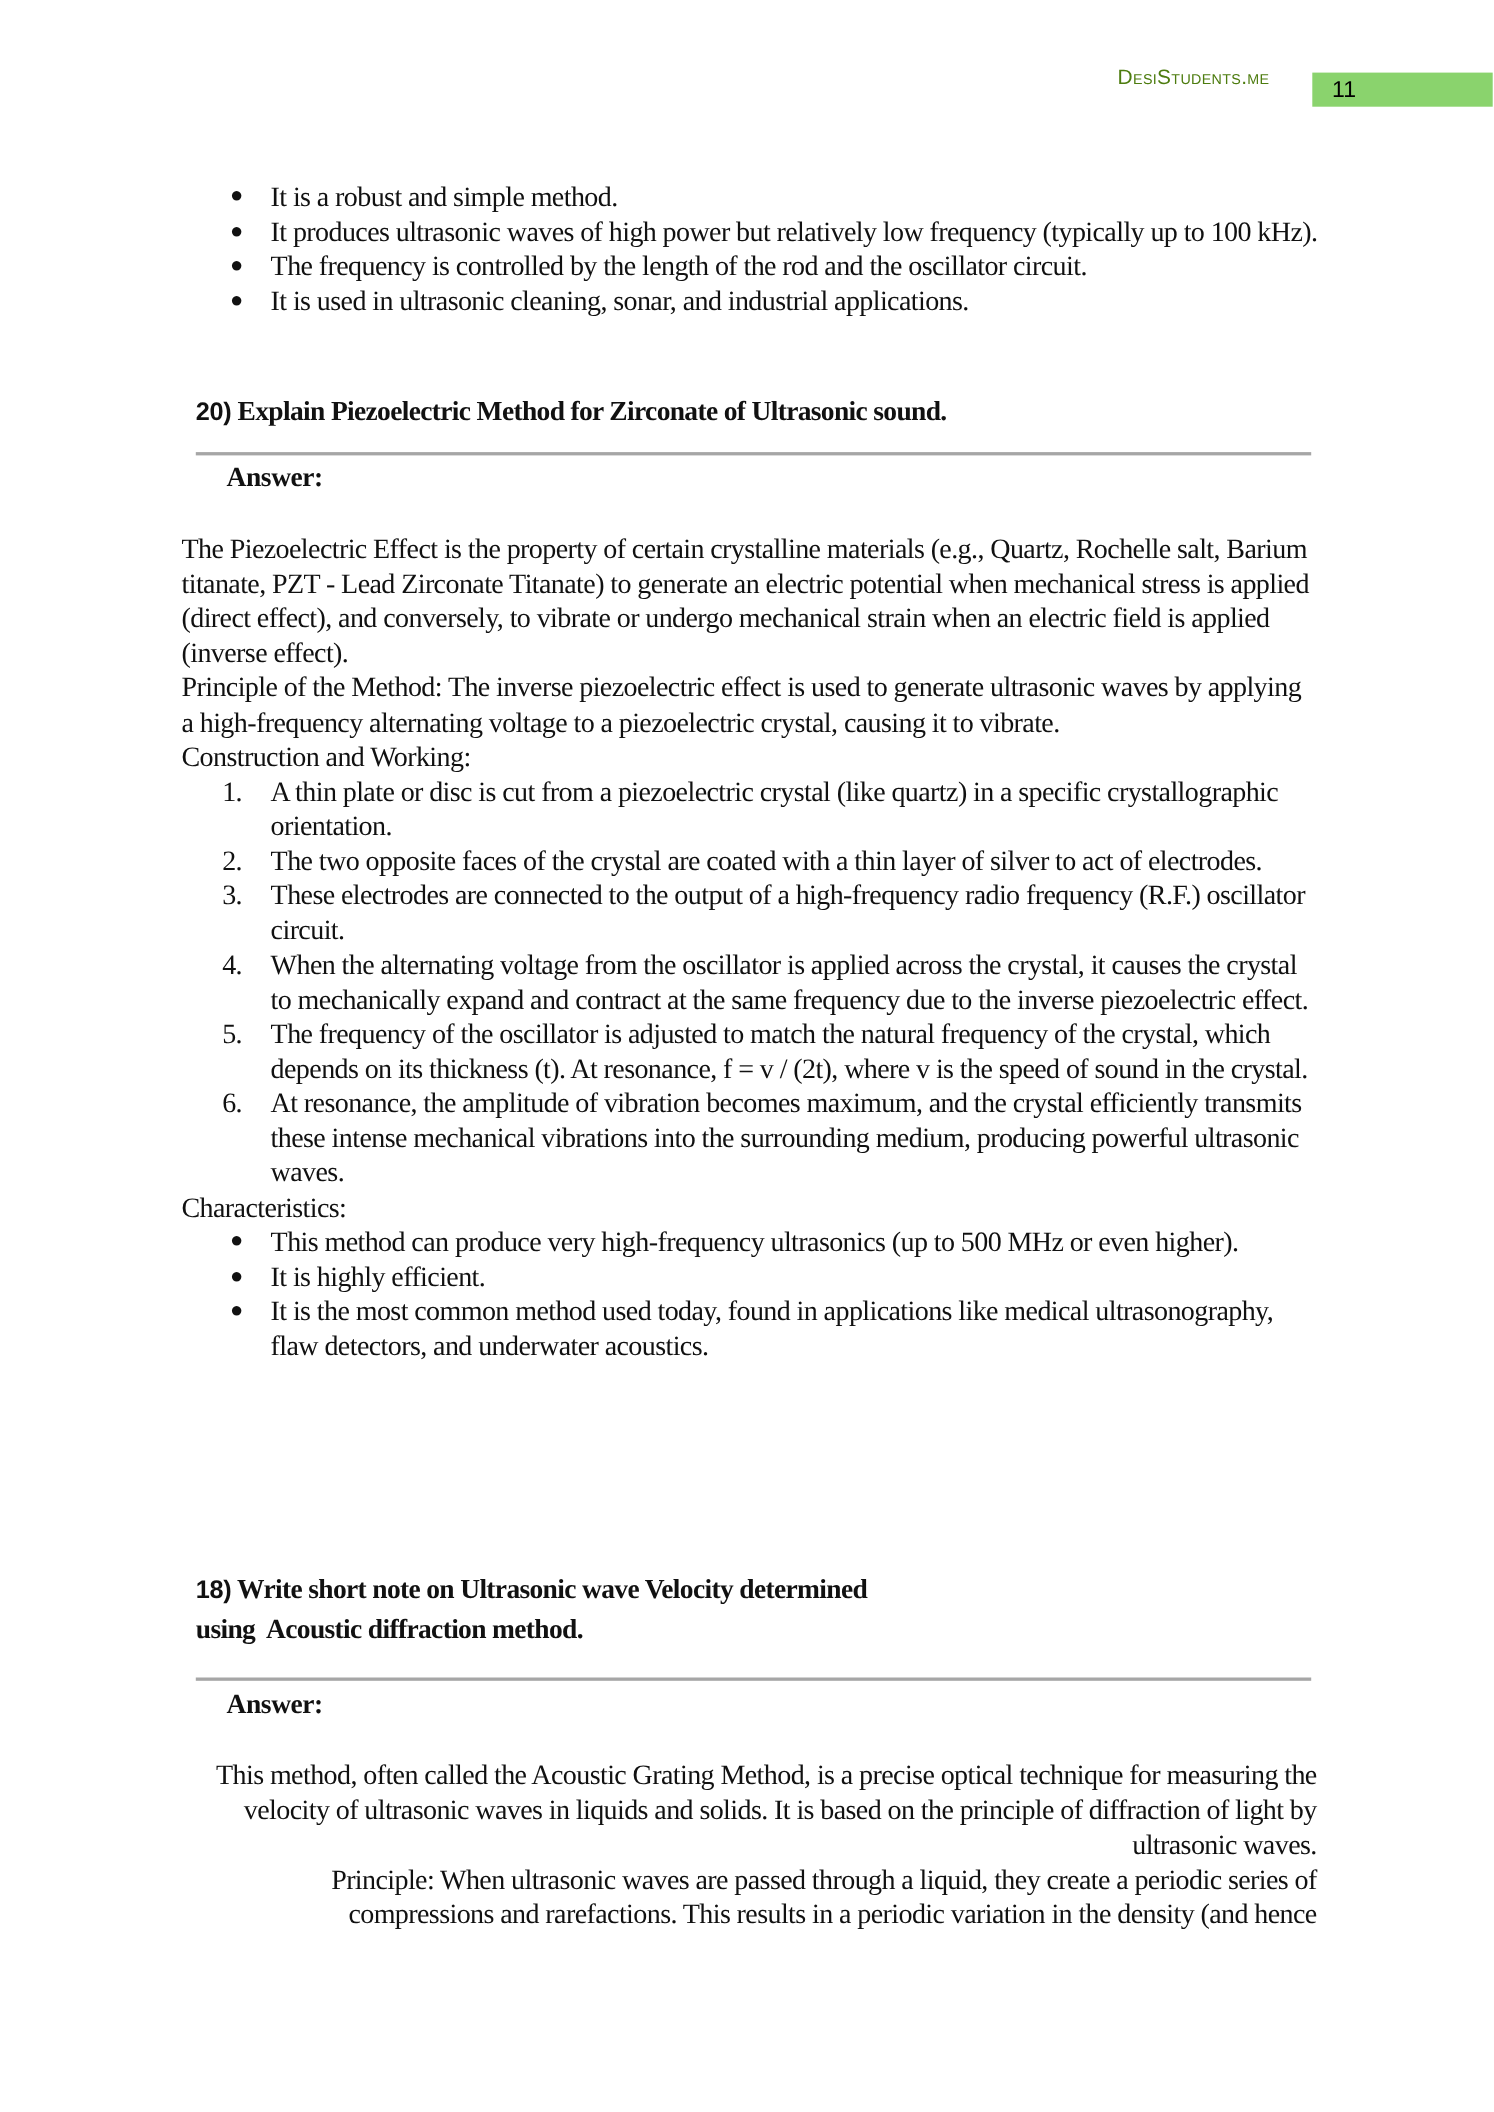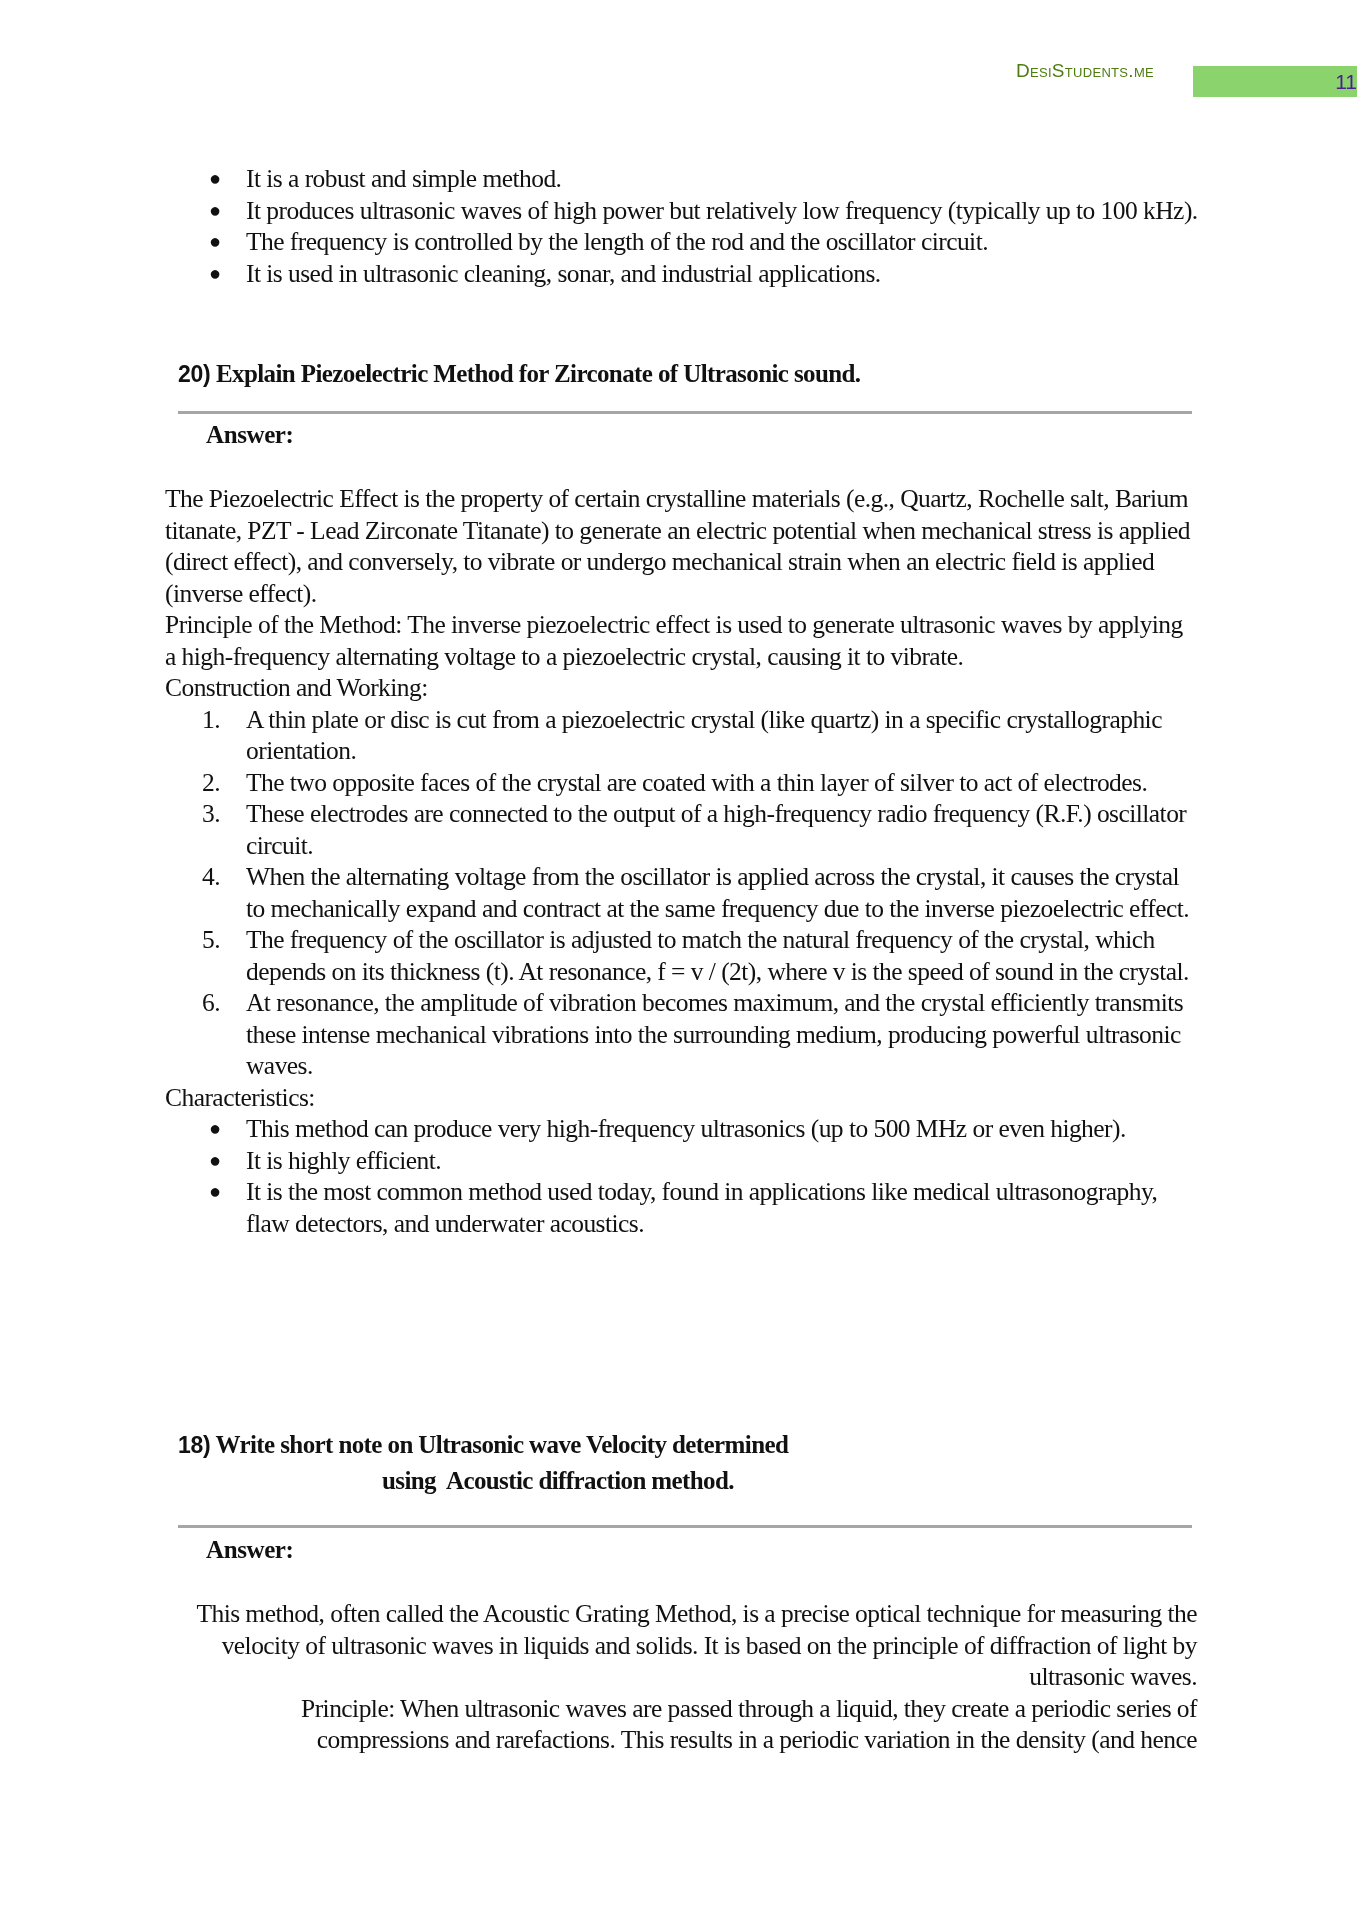--- a/index.html
+++ b/index.html
@@ -1,22 +1,22 @@
 <!DOCTYPE html>
 <html><head>
 <meta charset="utf-8">
 <style>
   html, body { margin: 0; padding: 0; background: #ffffff; }
   body { width: 1358px; height: 1920px; position: relative; overflow: hidden;
          font-family: "Liberation Serif", "DejaVu Serif", serif; color: #111; }
   .hdr-site { position: absolute; left: 1016px; top: 60px; font-family: "Liberation Sans", "DejaVu Sans", sans-serif;
               font-size: 19px; color: #4d7c0f; font-variant: small-caps; letter-spacing: 0.3px; }
   .hdr-page { position: absolute; left: 1193px; top: 66px; width: 164px; height: 31px; background: #8ad36d;
-              color: #4c1d95; font-family: "Liberation Sans", "DejaVu Sans", sans-serif; font-size: 21px;
-              line-height: 31px; box-sizing: border-box; padding-left: 18px; text-align: right; }
+              color: #000000; font-family: "Liberation Sans", "DejaVu Sans", sans-serif; font-size: 21px;
+              line-height: 31px; box-sizing: border-box; padding-left: 18px; }
   .block { position: absolute; font-size: 25.5px; line-height: 31.5px; letter-spacing: -0.55px; word-spacing: 0px; }
   .block b { font-weight: normal; }
   .li { position: relative; padding-left: 0; }
   .li .mk { position: absolute; left: -44px; top: 0; width: 30px; text-align: left; }
   .li .mk.dot { font-size: 20px; left: -37px; }
   .q { position: absolute; font-family: "Liberation Serif", serif; font-weight: bold; font-size: 25px;
        line-height: 36px; letter-spacing: -0.6px; }
   .q .qnum { font-family: "Liberation Sans", sans-serif; font-size: 23px; letter-spacing: -0.3px; }
   .rule { position: absolute; height: 3px; background: #a6a6a6; }
   .ans { position: absolute; font-weight: bold; font-size: 25px; letter-spacing: -0.4px; }
@@ -56,21 +56,21 @@
   <div><b>Characteristics:</b></div>
   <div style="padding-left:81px;">
     <div class="li"><span class="mk dot">●</span><span>This method can produce very high-frequency ultrasonics (up to 500 MHz or even higher).</span></div>
     <div class="li"><span class="mk dot">●</span><span>It is highly efficient.</span></div>
     <div class="li"><span class="mk dot">●</span><span>It is the most common method used today, found in applications like medical ultrasonography, flaw detectors, and underwater acoustics.</span></div>
   </div>
 </div>
 
 <div class="q" style="left:178px; top:1427px; width:760px;">
   <div><span class="qnum">18)</span> <span>Write short note on Ultrasonic wave Velocity determined</span></div>
-  <div style="white-space:pre;text-align:center;">using  Acoustic diffraction method.</div>
+  <div style="white-space:pre;">using  Acoustic diffraction method.</div>
 </div>
 <div class="rule" style="left:178px; top:1525px; width:1014px;"></div>
 <div class="ans" style="left:206px; top:1536px;">Answer:</div>
 
 <div class="block" style="left:165px; top:1598px; width:1032px;text-align:right;">
   <div><span>This method, often called the </span><b>Acoustic Grating Method</b><span>, is a precise optical technique for measuring the velocity of ultrasonic waves in liquids and solids. It is based on the principle of diffraction of light by ultrasonic waves.</span></div>
   <div><b>Principle:</b><span> When ultrasonic waves are passed through a liquid, they create a periodic series of compressions and rarefactions. This results in a periodic variation in the density (and hence</span></div>
 </div>
 
 </body></html>

